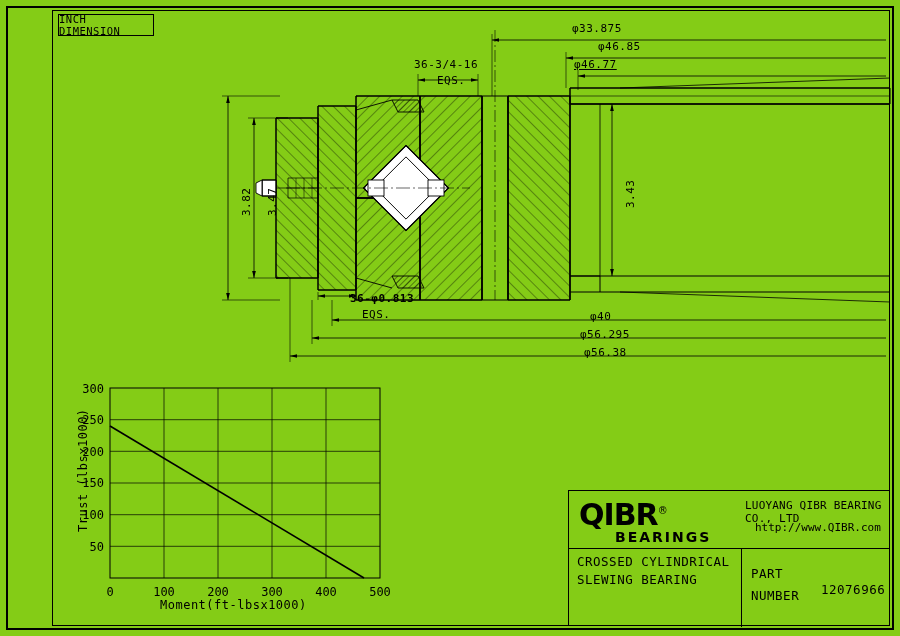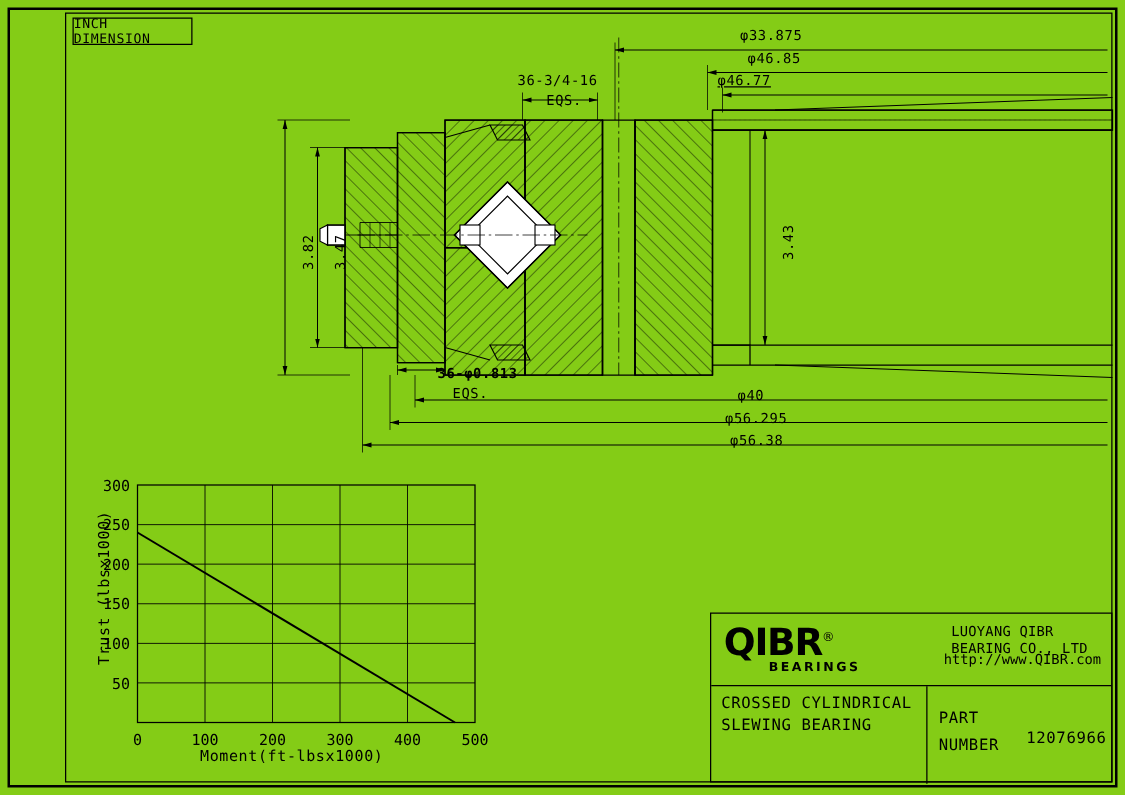--- a/index.html
+++ b/index.html
@@ -11,22 +11,22 @@
   .inchbox{position:absolute;left:58px;top:14px;width:96px;height:22px;border:1px solid #000;box-sizing:border-box;display:flex;align-items:center;justify-content:center;font-size:10.5px;letter-spacing:.5px;}
   svg{position:absolute;left:0;top:0;}
   .vert{transform:rotate(-90deg);transform-origin:0 0;}
   
   .tb{position:absolute;left:568px;top:490px;width:322px;height:136px;border:1px solid #000;box-sizing:border-box;padding-left:40px;}
   .tb-top{position:absolute;left:0;top:0;width:100%;height:58px;border-bottom:1px solid #000;box-sizing:border-box;}
   .tb-bot{position:absolute;left:0;top:58px;width:100%;height:78px;box-sizing:border-box;}
   .tb-bot .divv{position:absolute;left:172px;top:0;width:1px;height:78px;background:#000;}
   .logo{position:absolute;left:10px;top:6px;font-family:"DejaVu Sans",sans-serif;font-weight:bold;font-size:30px;letter-spacing:-1px;}
   .logo .reg{font-size:10px;vertical-align:super;font-weight:normal;}
-  .logo-sub{position:absolute;left:46px;top:38px;font-family:"DejaVu Sans",sans-serif;font-size:10px;font-weight:bold;letter-spacing:2px;}
-  .co{position:absolute;left:176px;top:8px;font-size:11px;letter-spacing:.2px;margin-left:16px;}
+  .logo-sub{position:absolute;left:46px;top:38px;font-family:"DejaVu Sans",sans-serif;font-size:14px;font-weight:bold;letter-spacing:2px;}
+  .co{position:absolute;left:176px;top:8px;font-size:11px;letter-spacing:.2px;}
   .url{position:absolute;left:186px;top:30px;font-size:11px;}
   .prodname{position:absolute;left:8px;top:4px;font-size:12.5px;line-height:18px;letter-spacing:.5px;}
   .partlabel{position:absolute;left:182px;top:14px;font-size:12.5px;letter-spacing:.5px;line-height:22px;}
   .partno{position:absolute;left:252px;top:33px;font-size:12.5px;letter-spacing:.5px;}
 </style>
 </head>
 <body>
 
 <div id="sheet">
 
@@ -150,21 +150,21 @@
       <line x1="312" y1="338" x2="886" y2="338" marker-start="url(#arrR)" stroke-width="0.8"></line>
       <line x1="312" y1="300" x2="312" y2="344" stroke-width="0.6"></line>
 
       <line x1="290" y1="356" x2="886" y2="356" marker-start="url(#arrR)" stroke-width="0.8"></line>
       <line x1="290" y1="278" x2="290" y2="362" stroke-width="0.6"></line>
 
       <line x1="495" y1="30" x2="495" y2="300" stroke-width="0.6" stroke-dasharray="12 3 2 3"></line>
     </g>
   </svg>
 
-  <div class="lbl" style="left:592px;top:22px;text-align:center;">φ33.875</div>
+  <div class="lbl" style="left:572px;top:22px;text-align:center;">φ33.875</div>
   <div class="lbl" style="left:598px;top:40px;">φ46.85</div>
   <div class="lbl" style="left:574px;top:58px;text-decoration:underline;">φ46.77</div>
 
   <div class="lbl" style="left:414px;top:58px;">36-3/4-16</div>
   <div class="lbl" style="left:437px;top:74px;">EQS.</div>
 
   <div class="lbl" style="left:350px;top:292px;font-weight:bold;">36-φ0.813</div>
   <div class="lbl" style="left:362px;top:308px;">EQS.</div>
 
   <div class="lbl" style="left:590px;top:310px;">φ40</div>

